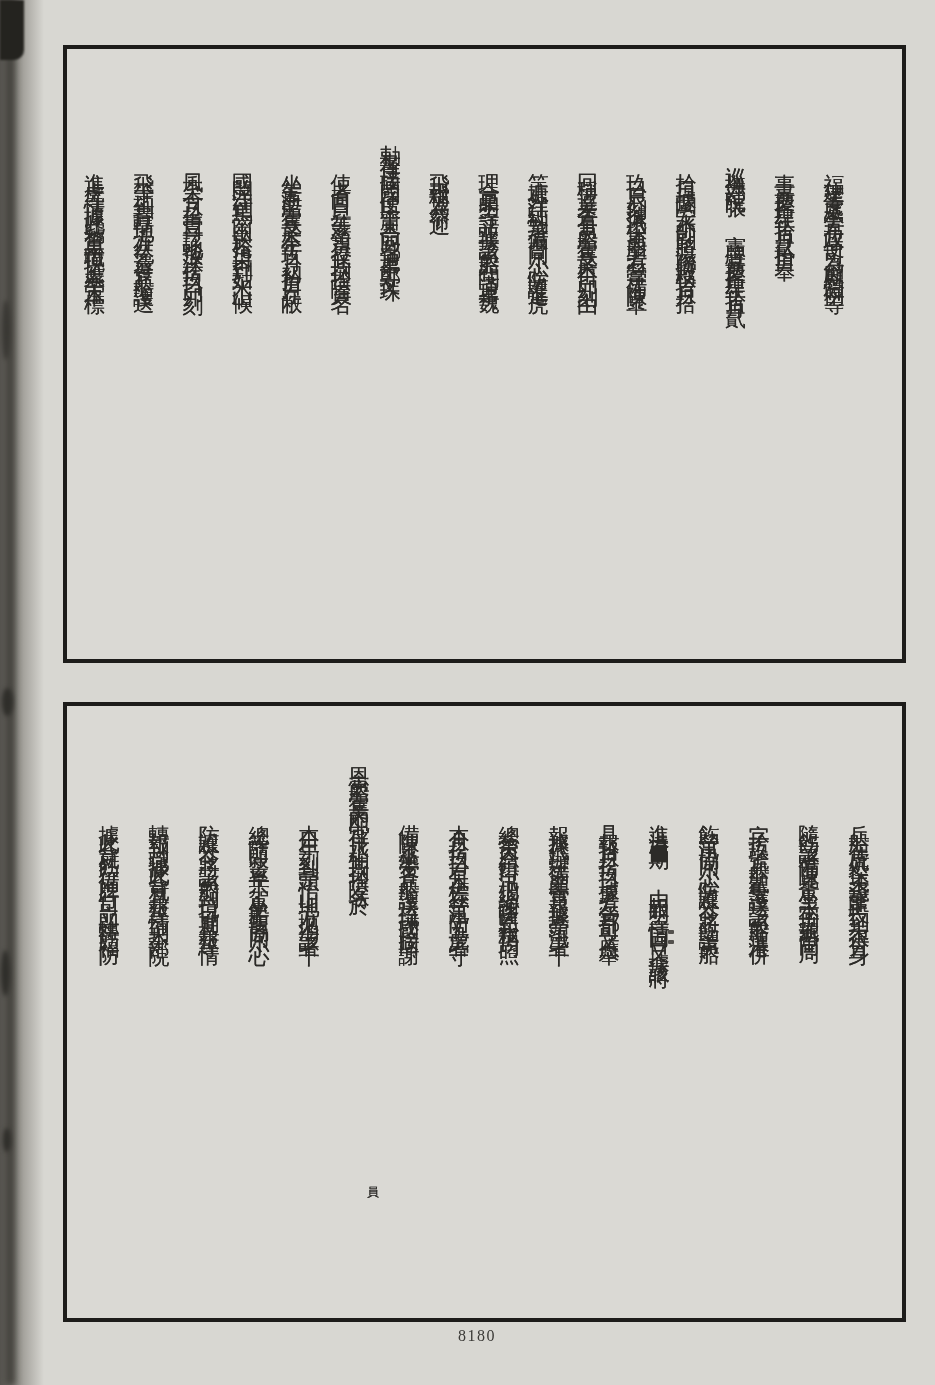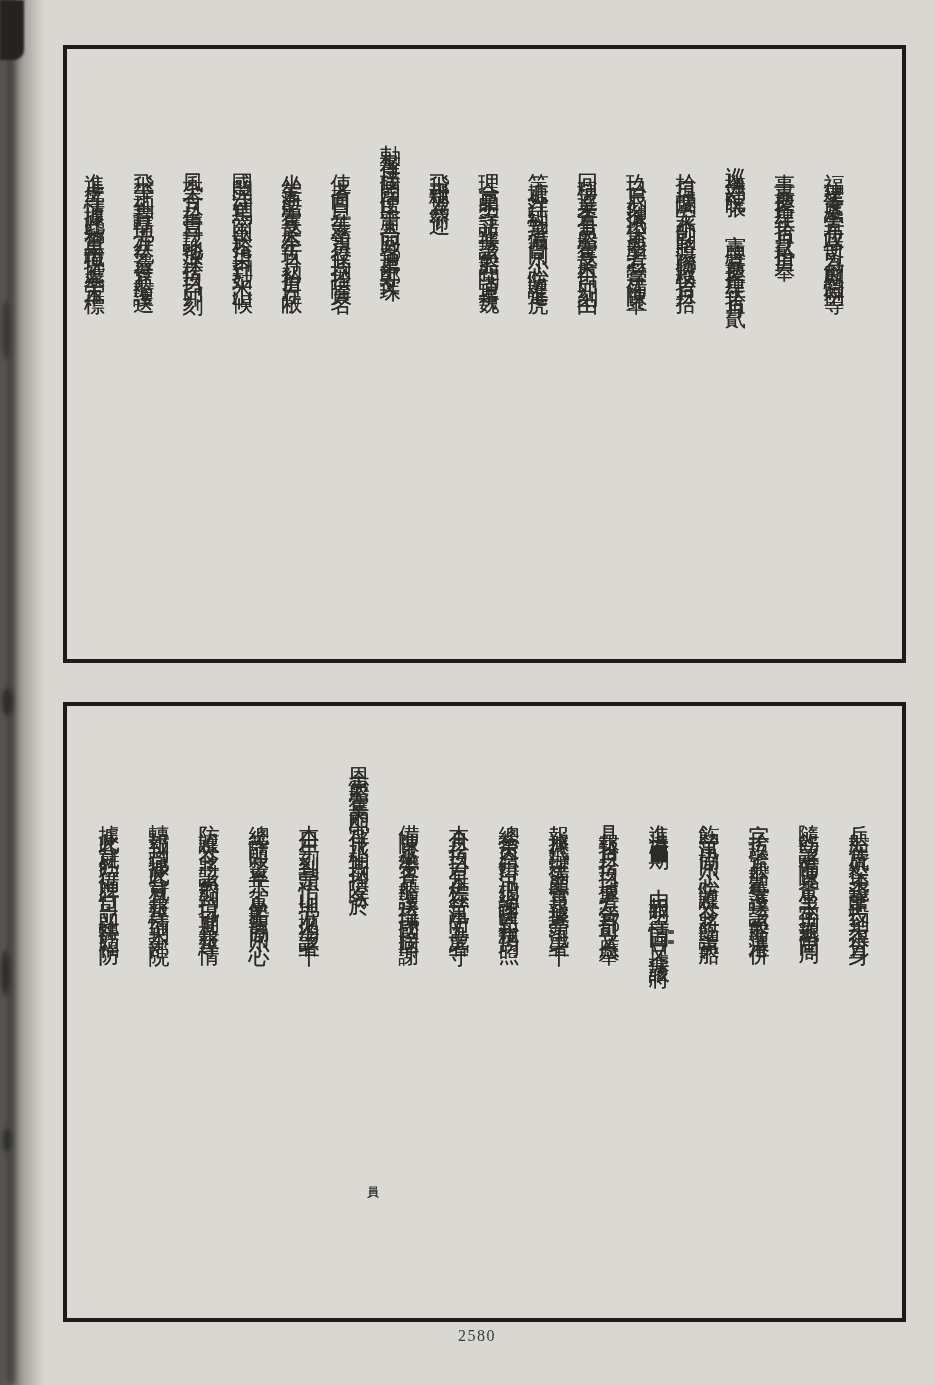--- a/index.html
+++ b/index.html
@@ -108,15 +108,15 @@
         <div class="col" style="left: 328px; top: 102px;">備陳皐坐帶各兵船護送琉球國接回謝</div>
         <div class="col" style="left: 278px; top: 44px;">恩夷船壹隻內配官伴水梢共捌拾陸名於<span class="small-char" style="left: 22px; top: 427px;">員</span></div>
         <div class="col" style="left: 228px; top: 102px;">本日午刻到亭頭怡山地方拋泊該署千</div>
         <div class="col" style="left: 178px; top: 102px;">總等隨即督率兵丁駕坐船隻協同小心</div>
         <div class="col" style="left: 128px; top: 102px;">防護外今將該夷船到境日期具報等情</div>
         <div class="col" style="left: 78px; top: 102px;">轉報到職據此合就具報等情到本部院</div>
         <div class="col" style="left: 28px; top: 102px;">據此合就飭行備牌行司立即轉飭福防</div>
       </div>
   </div>
 
-  <div class="pageno">2580</div>
+  <div class="pageno">8180</div>
 
 </div>
 
 </body></html>

